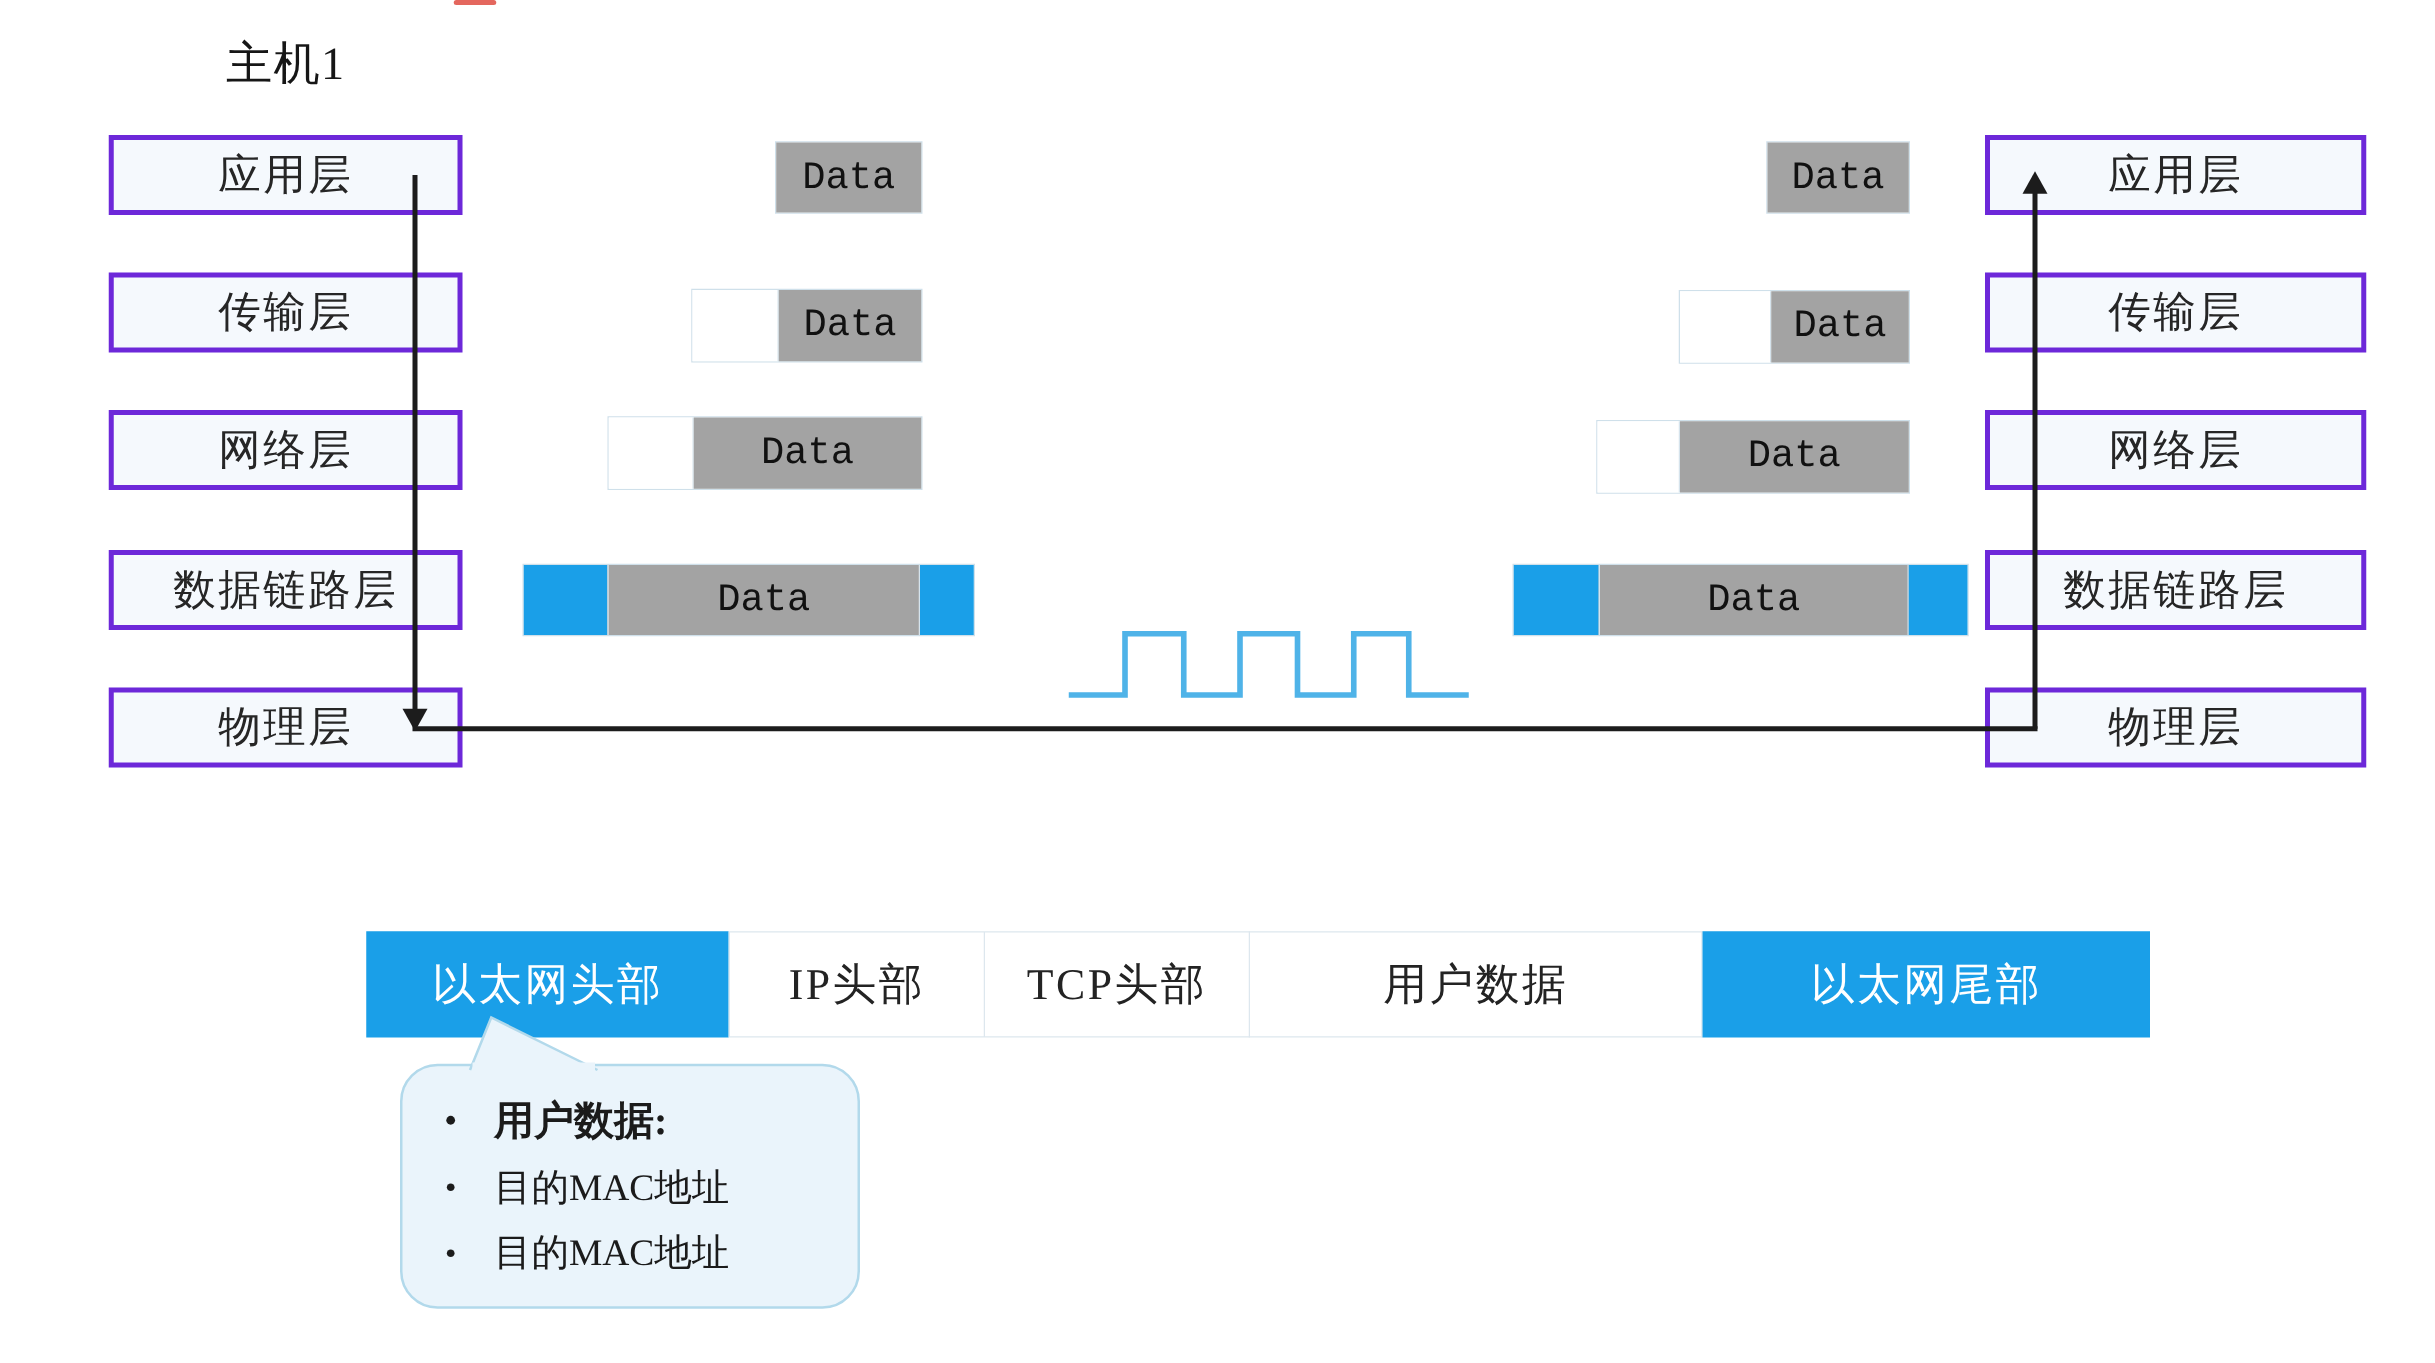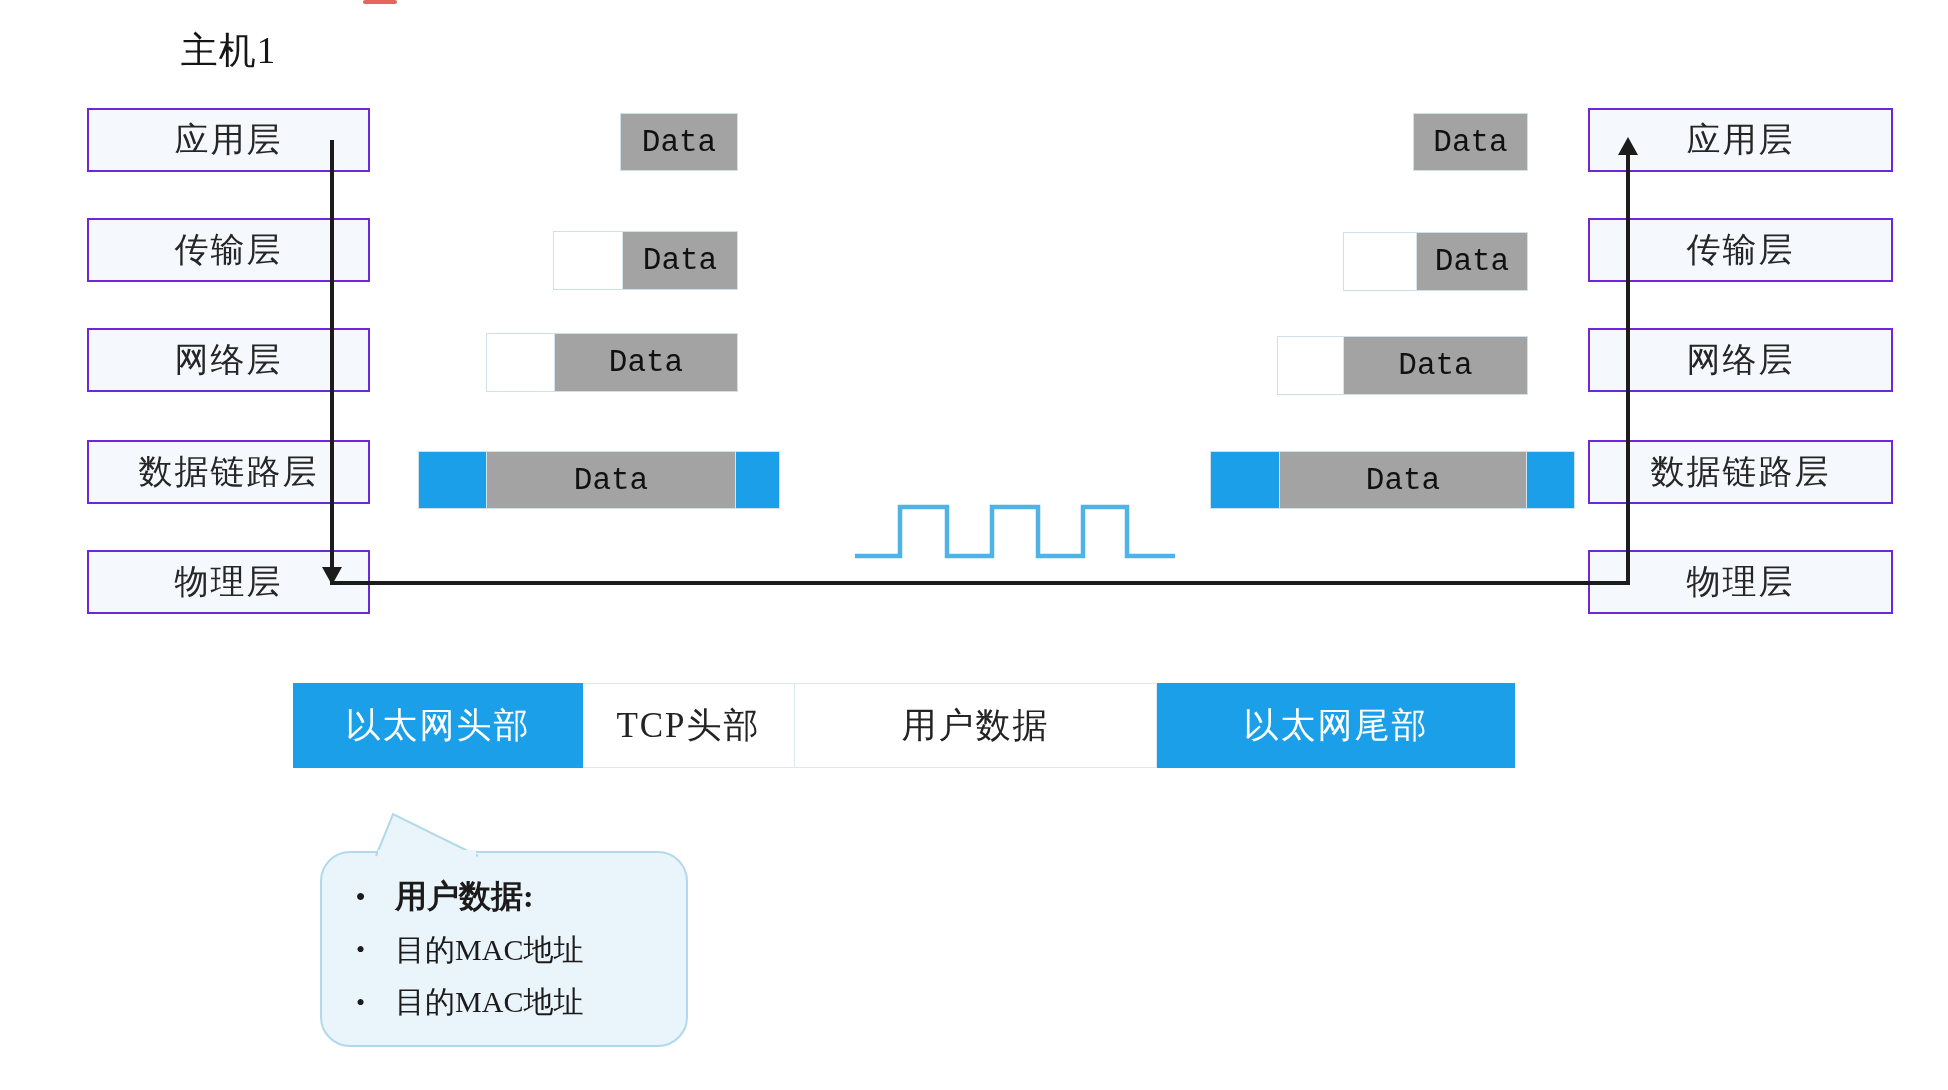--- a/index.html
+++ b/index.html
@@ -23,21 +23,21 @@
     font-size: 37px;
     font-weight: normal;
     color: #161616;
     text-align: center;
     letter-spacing: 1px;
   }
 
   
   .layer-box {
     background: #f5f9fd;
-    border: 2px solid #6d28d9;
+    border: 4px solid #6d28d9;
     display: flex;
     align-items: center;
     justify-content: center;
     font-size: 34px;
     color: #262626;
     box-sizing: border-box;
     letter-spacing: 2px;
   }
 
   
@@ -190,22 +190,23 @@
   </svg>
 
   <div class="abs black-line" style="left:330px; top:140px; width:4px; height:428px;"></div>
   <div class="abs arrowhead-down" style="left:322px; top:567px;"></div>
 
   <div class="abs black-line" style="left:330px; top:581px; width:1300px; height:4px;"></div>
 
   <div class="abs black-line" style="left:1626px; top:153px; width:4px; height:430px;"></div>
   <div class="abs arrowhead-up" style="left:1618px; top:137px;"></div>
 
-  <div class="abs frame-bar" style="left:293px; top:683px;">
+  <div class="abs frame-bar" style="left:293px; top:745px;">
     <div class="frame-cell frame-blue" style="width:290px;">以太网头部</div>
+    <div class="frame-cell frame-white" style="width:205px; border-left:1px solid #dde7ee;">IP头部</div>
     <div class="frame-cell frame-white" style="width:212px;">TCP头部</div>
     <div class="frame-cell frame-white" style="width:362px;">用户数据</div>
     <div class="frame-cell frame-blue" style="width:358px;">以太网尾部</div>
   </div>
 
   <div class="abs bubble" style="left:320px; top:851px; width:368px; height:196px;">
     <div class="bubble-line strong">
       <span class="bullet">•</span>
       <span>用户数据:</span>
     </div>

